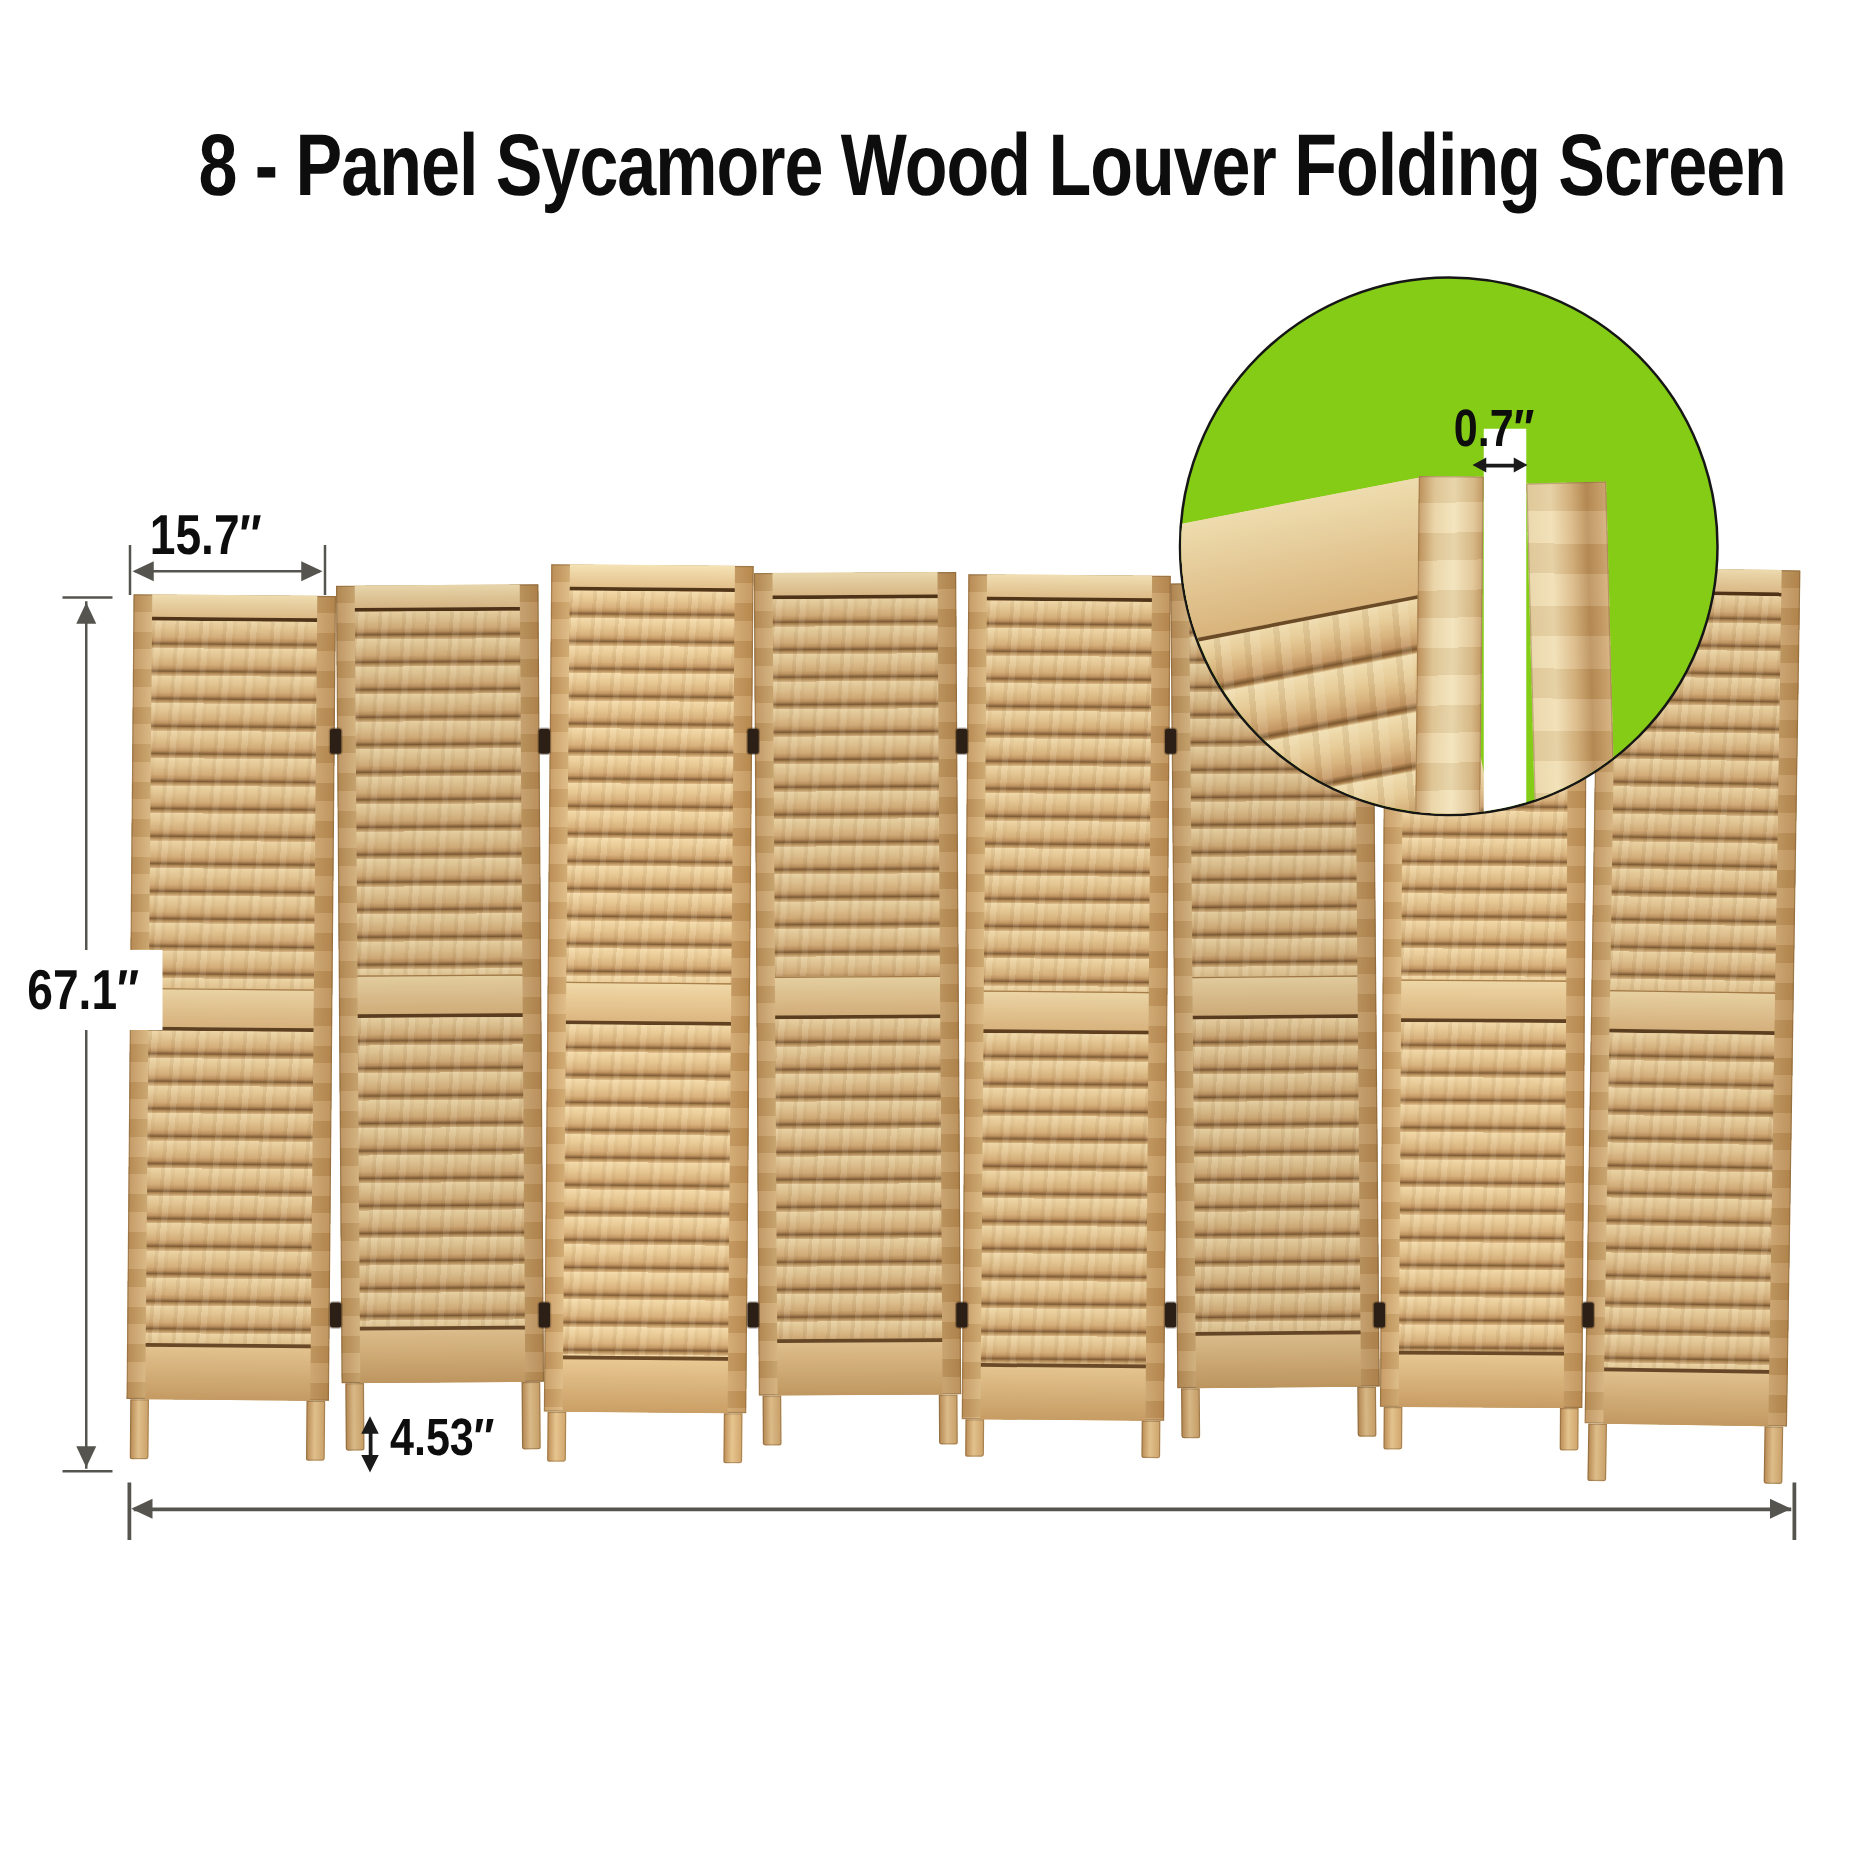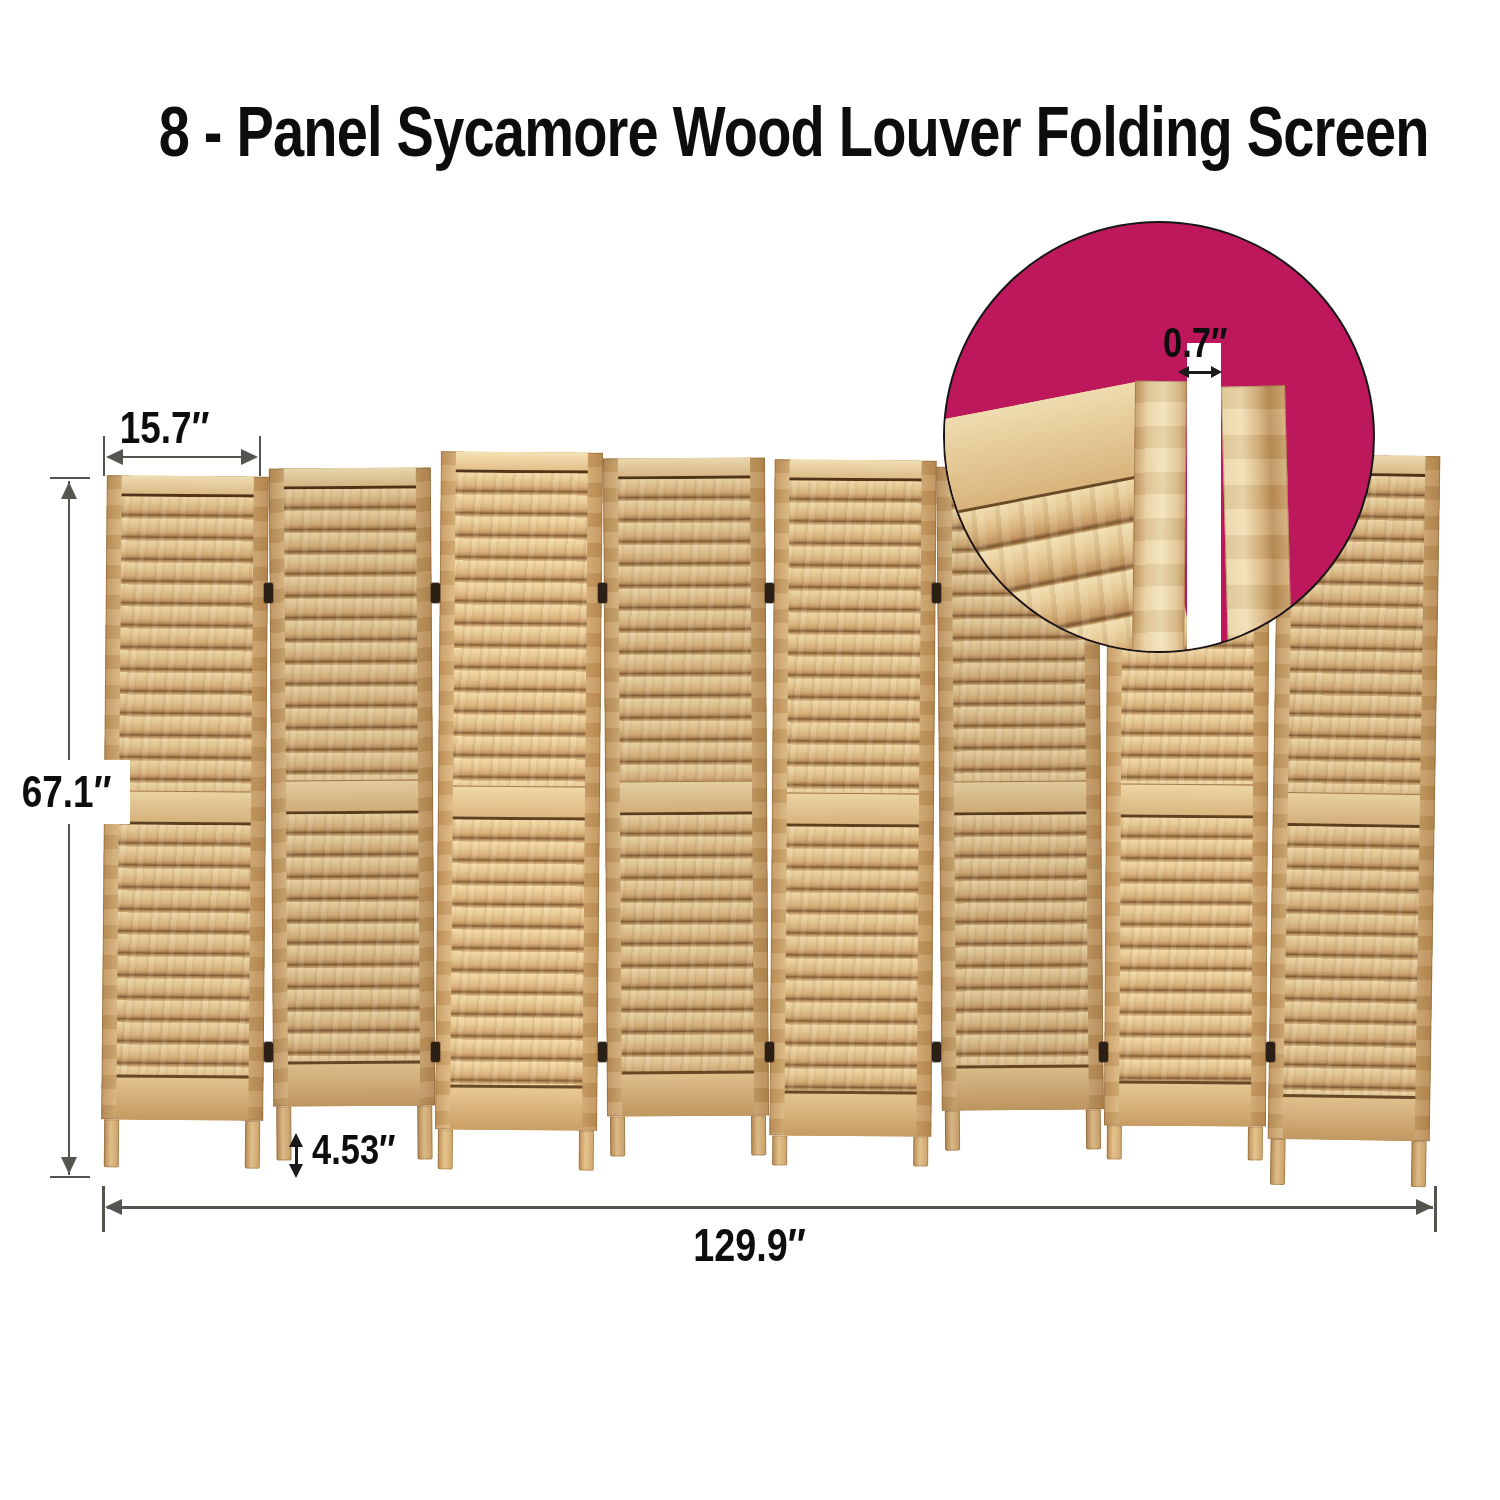--- a/index.html
+++ b/index.html
@@ -45,21 +45,21 @@
   .ah-right{border-top:8px solid transparent;border-bottom:8px solid transparent;border-left:17px solid #55544e;}
   .ah-up{border-left:8px solid transparent;border-right:8px solid transparent;border-bottom:17px solid #55544e;}
   .ah-down{border-left:8px solid transparent;border-right:8px solid transparent;border-top:17px solid #55544e;}
   .ah-sm-up{border-left:7px solid transparent;border-right:7px solid transparent;border-bottom:14px solid #1a1a1a;}
   .ah-sm-down{border-left:7px solid transparent;border-right:7px solid transparent;border-top:14px solid #1a1a1a;}
   .dlabel{position:absolute;white-space:nowrap;}
   .dlabel .cond{display:inline-block;font-size:45px;font-weight:bold;transform:scaleX(0.82);transform-origin:50% 50%;color:#0d0d0d;}
   .dlabel.anchor-left .cond{transform-origin:0 50%;}
   
   #inset{position:absolute;left:943px;top:221px;width:428px;height:428px;border-radius:50%;
-    border:2px solid #161616;background:#be185d;overflow:hidden;z-index:40;}
+    border:2px solid #161616;background:#84cc16;overflow:hidden;z-index:40;}
   #inset .iwood-left{position:absolute;left:-34px;top:158px;width:230px;height:480px;z-index:1;
     transform:rotate(-11deg);transform-origin:100% 0;
     background:
       repeating-linear-gradient(96deg, rgba(130,95,50,0.12) 0 5px, rgba(255,248,230,0.12) 5px 13px, rgba(255,255,255,0) 13px 24px),
       repeating-linear-gradient(to bottom, #f0ddb0 0px, #e6cb97 16px, #d8b37d 28px, #c39562 38px, #7c572f 42px, #a87d4a 44px, #e9d2a0 46px);}
   #inset .iwood-left .itoprail{position:absolute;left:0;top:0;right:0;height:92px;
     background:linear-gradient(180deg,#eedcae,#d9b47c);border-bottom:3px solid #6b4a26;}
   #inset .iwood-right{position:absolute;left:336px;top:168px;width:270px;height:480px;z-index:1;
     transform:rotate(9deg);transform-origin:0 0;
     background:
@@ -215,23 +215,20 @@
       <span class="cond" style="font-size:42px">4.53″</span>
     </div>
   </div>
 
   <div class="dim">
     <div class="dtick" style="left:102px;top:1186px;width:3px;height:46px"></div>
     <div class="dtick" style="left:1434px;top:1186px;width:3px;height:46px"></div>
     <div class="dline" style="left:107px;top:1206px;width:1326px;height:3px"></div>
     <div class="ah ah-left" style="left:105px;top:1199px"></div>
     <div class="ah ah-right" style="left:1416px;top:1199px"></div>
-    <div class="dlabel" style="left:610px;top:1218px;width:280px;text-align:center">
-      <span class="cond" style="font-size:46px">129.9″</span>
-    </div>
   </div>
 
   <div id="inset">
     <div class="iwood-left">
       <div class="itoprail"></div>
     </div>
     <div class="iwood-right"></div>
     <div class="igap"></div>
     <div class="istile-l"></div>
     <div class="istile-r"></div>

